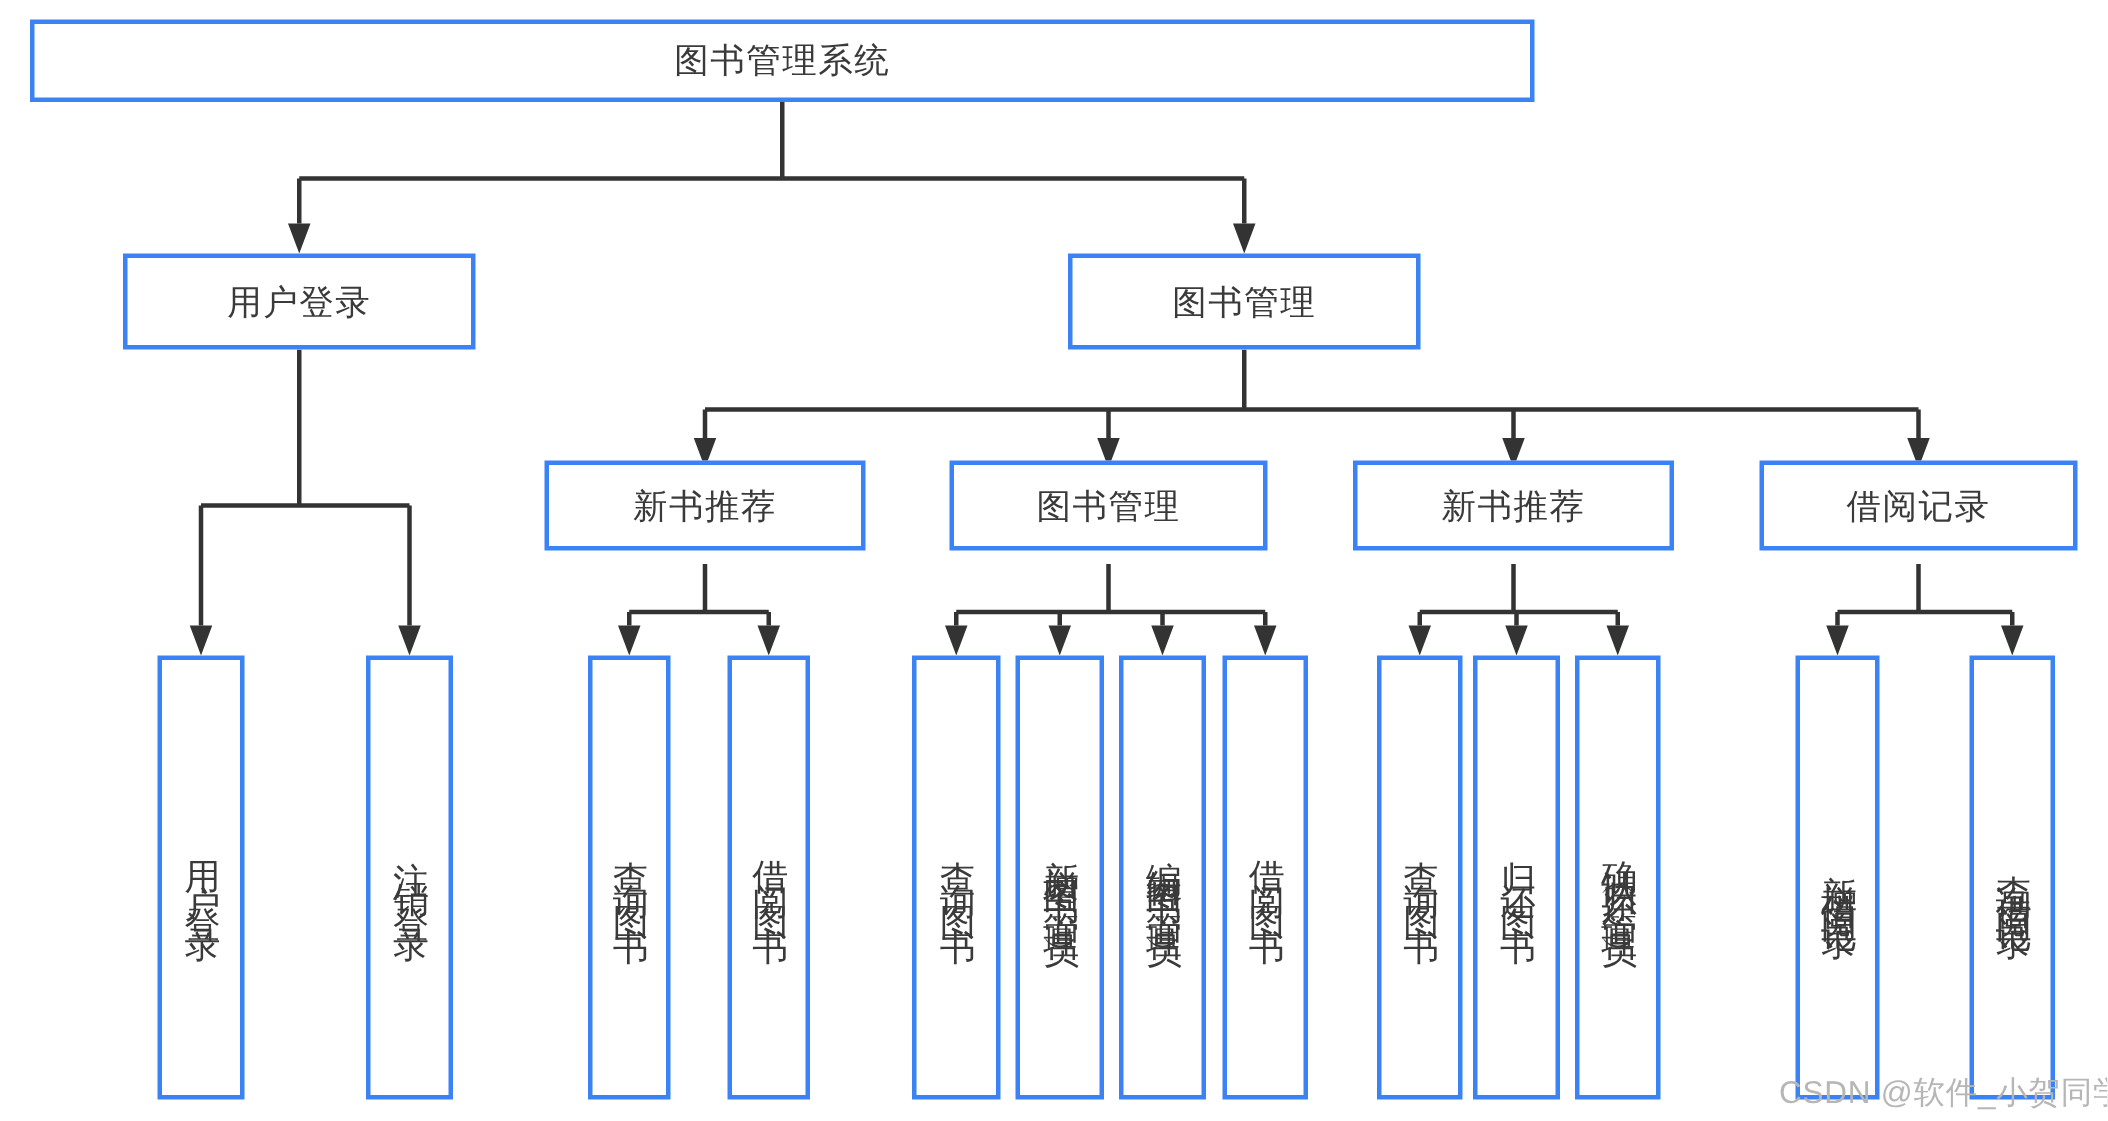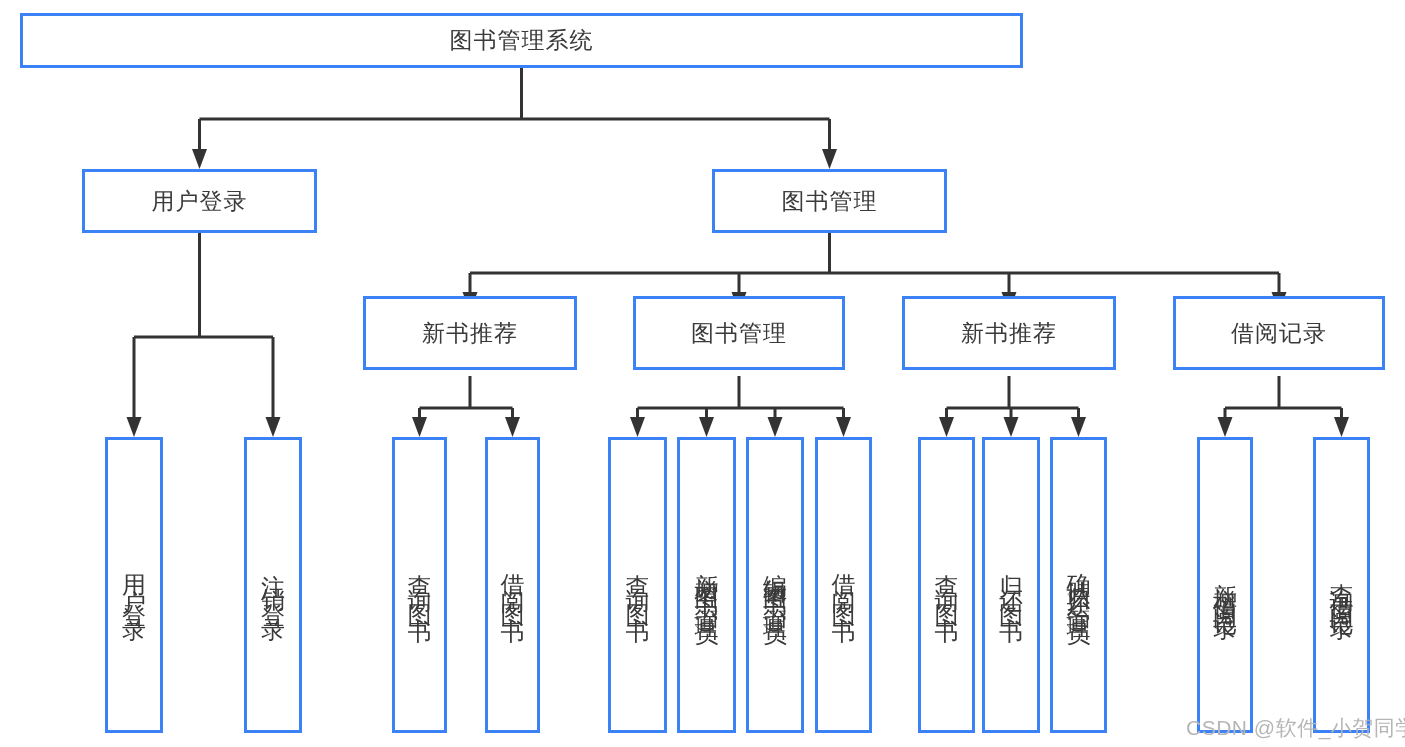--- a/index.html
+++ b/index.html
@@ -28,21 +28,21 @@
   }
   .hlabel {
     font-size: 23px;
     letter-spacing: 1px;
     white-space: nowrap;
     color: #3a3a3a;
   }
   .node.root  { left: 20px;  top: 13px;  width: 1003px; height: 55px; }
   .node.lvl2a { left: 82px;  top: 169px; width: 235px;  height: 64px; }
   .node.lvl2b { left: 712px; top: 169px; width: 235px;  height: 64px; }
-  .node.lvl3  { top: 296px; height: 74px; }
+  .node.lvl3  { top: 307px; height: 60px; }
   .node.l3a { left: 363px;  width: 214px; }
   .node.l3b { left: 633px;  width: 212px; }
   .node.l3c { left: 902px;  width: 214px; }
   .node.l3d { left: 1173px; width: 212px; }
   .node.leaf { top: 437px; height: 296px; }
   .vtext {
     writing-mode: vertical-lr;
     text-orientation: mixed;
     font-size: 24px;
     letter-spacing: 15px;

